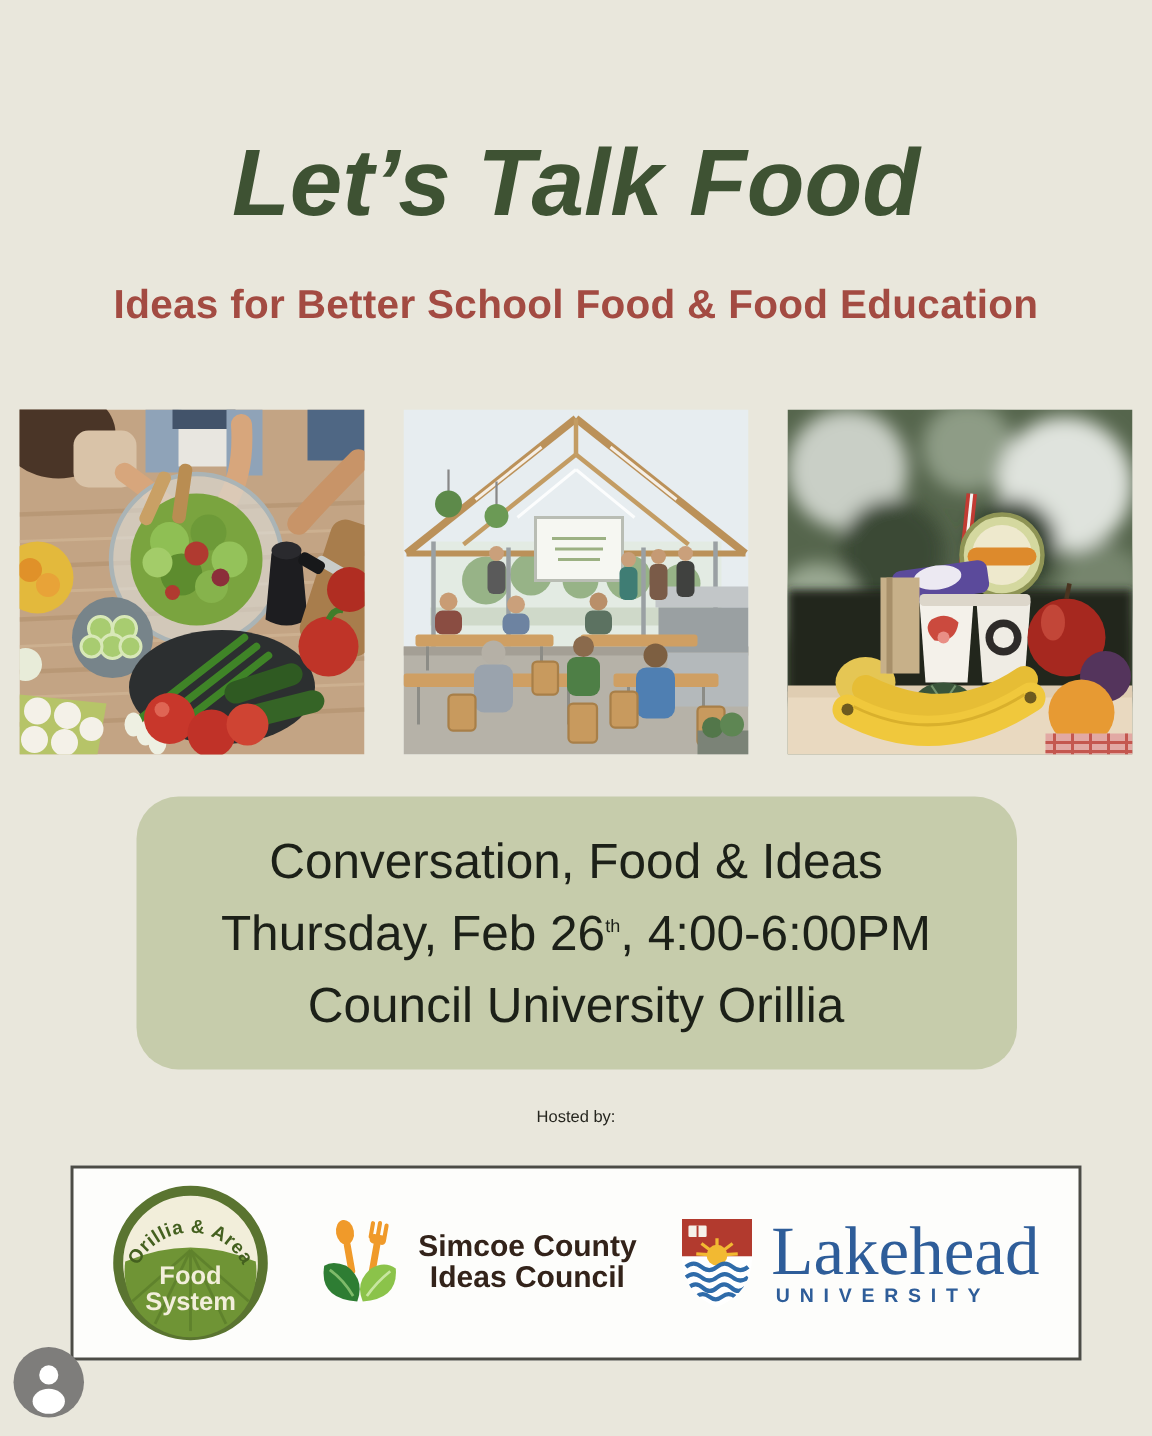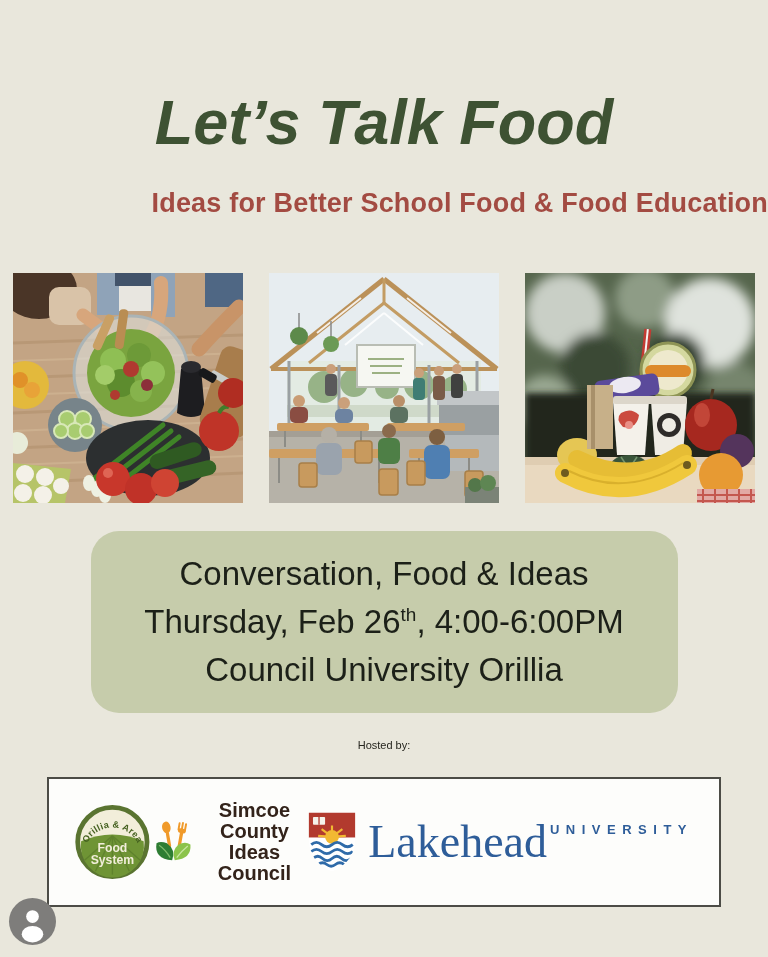--- a/index.html
+++ b/index.html
@@ -7,45 +7,45 @@
     width:768px;height:957px;
     background:#e9e7dc;
     font-family:"Liberation Sans",sans-serif;
     position:relative;overflow:hidden;
   }
   .title{
     margin:0;padding-top:88px;text-align:center;
     font-size:63px;font-weight:800;color:#3e5233;line-height:1.08;font-style:italic;
   }
   .subtitle{
-    margin:32px 0 0;text-align:right;
+    margin:32px 0 0;text-align:center;
     font-size:27px;font-weight:700;color:#a34b42;letter-spacing:.2px;
   }
   .photo-row{margin-top:54px;display:flex;justify-content:center;gap:26px;}
   .photo{width:230px;height:230px;display:block;}
   .event-box{
     width:587px;box-sizing:border-box;margin:28px auto 0;
     background:#c6ccab;border-radius:28px;padding:19px 10px;
     text-align:center;color:#1c2018;
   }
   .event-line{font-size:33px;line-height:48px;font-weight:400;}
-  .event-line sup{font-size:19px;line-height:0;}
+  .event-line sup{font-size:12px;line-height:0;}
   .hosted{margin-top:26px;text-align:center;color:#26261f;}
   .hosted-label{font-size:11px;font-weight:400;}
   .hosted-hosts{font-size:17.5px;font-weight:500;margin-top:5px;}
   .logo-bar{
     width:674px;height:130px;margin:26px auto 0;
     background:#fdfdfb;border:2px solid #4c4c46;box-sizing:border-box;
     display:flex;align-items:center;justify-content:space-between;
     padding:0 26px;
   }
   .simcoe{display:flex;align-items:center;gap:6px;text-align:center;}
   .simcoe-text{color:#33231a;font-weight:700;font-size:20px;line-height:21px;}
   .lakehead{display:flex;align-items:center;gap:10px;}
-  .lakehead-text{display:flex;}
+  .lakehead-text{display:flex;flex-direction:column;}
   .lakehead-word{font-family:"Liberation Serif",serif;font-size:46px;color:#2e5d99;line-height:42px;}
   .lakehead-sub{font-size:13px;font-weight:700;color:#2e5d99;letter-spacing:6.5px;padding-left:3px;margin-top:1px;}
   .avatar{
     position:absolute;left:9px;top:898px;width:47px;height:47px;
     border-radius:50%;background:#7e7d7b;overflow:hidden;
     display:flex;align-items:center;justify-content:center;
   }
 </style>
 </head>
 <body>

